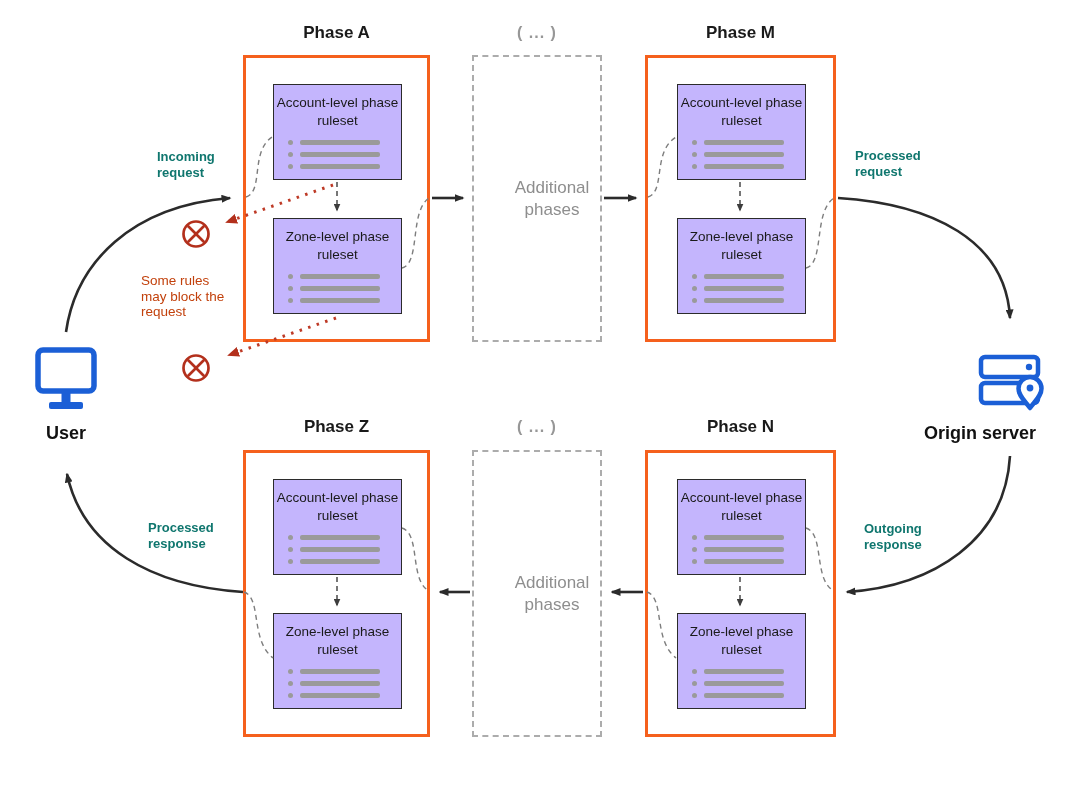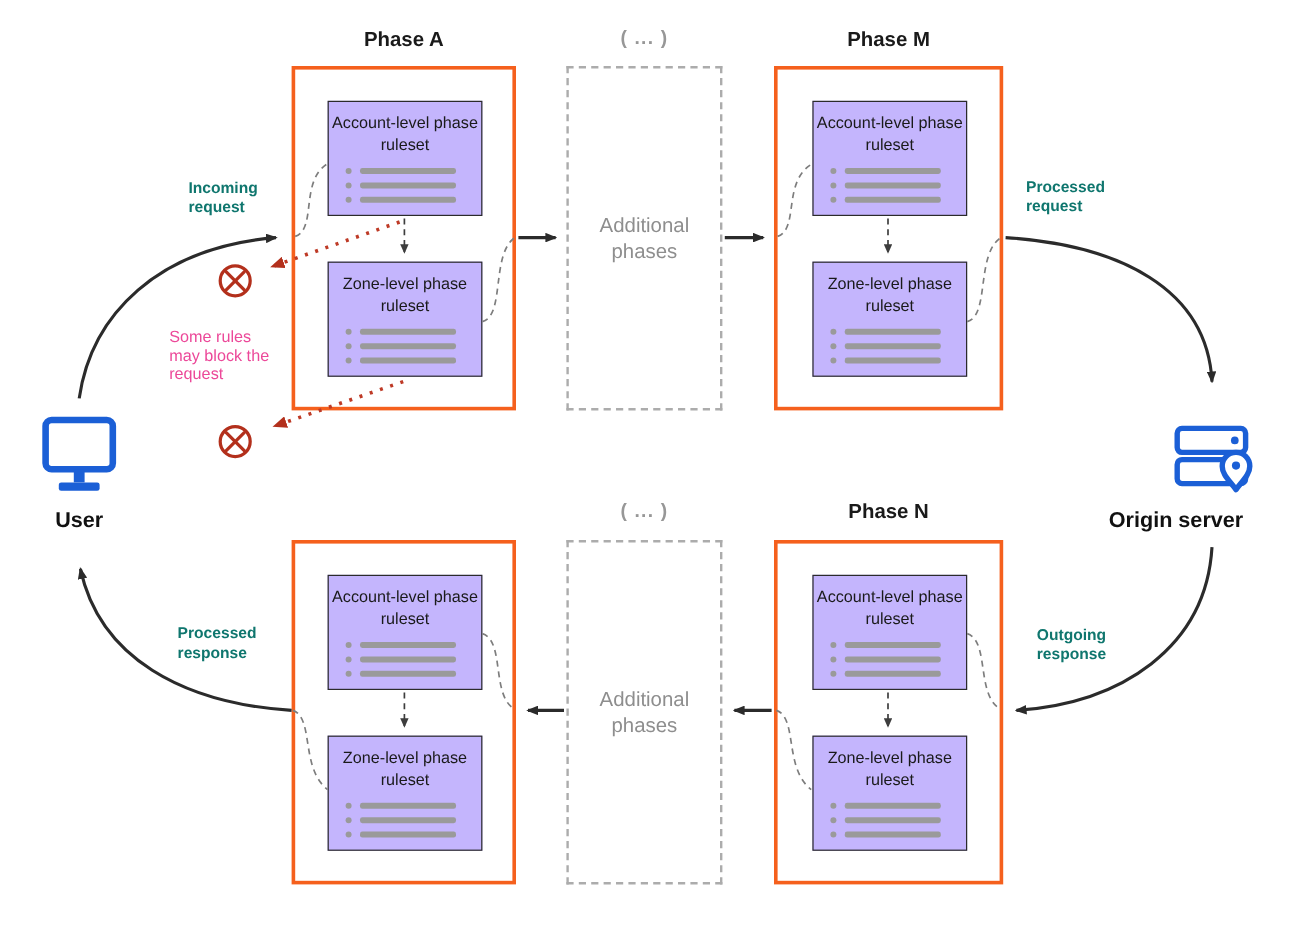--- a/index.html
+++ b/index.html
@@ -3,46 +3,47 @@
 <meta charset="utf-8">
 <style>
   html,body{margin:0;padding:0;background:#ffffff;}
   #stage{
     position:relative;width:1092px;height:792px;background:#ffffff;overflow:hidden;
     font-family:"Liberation Sans","DejaVu Sans",sans-serif;color:#1a1a1a;
   }
   
   .phase-box{position:absolute;height:287px;border:3px solid #F5601D;background:transparent;box-sizing:border-box;}
   .dash-box{position:absolute;height:287px;border:2px dashed #ACACAC;background:transparent;box-sizing:border-box;
-    display:flex;align-items:center;justify-content:center;}
+    display:flex;align-items:center;justify-content:flex-end;}
   .dash-box .ap-label{width:96px;text-align:center;font-size:17px;line-height:22px;color:#8E8E8E;}
   .phase-title{position:absolute;height:20px;text-align:center;font-size:17px;font-weight:700;color:#1a1a1a;}
   .ellipsis{position:absolute;height:20px;text-align:center;font-size:16px;font-weight:600;color:#979797;letter-spacing:1px;}
   
   .card{position:absolute;width:129px;height:96px;background:#c4b5fd;border:1.5px solid #2B2B2B;box-sizing:border-box;}
   .card-title{padding-top:9px;text-align:center;font-size:13.5px;line-height:17.5px;color:#1a1a1a;}
   .rul-rows{margin:11px 0 0 14px;}
   .rul-row{display:flex;align-items:center;margin-bottom:7px;}
   .rul-dot{width:5px;height:5px;border-radius:50%;background:#9A9A9A;margin-right:7px;flex:none;}
   .rul-bar{width:80px;height:4.5px;border-radius:2px;background:#9A9A9A;}
   
   .flow-label{position:absolute;font-size:13px;font-weight:700;line-height:16px;color:#0f766e;}
   .actor-label{position:absolute;text-align:center;font-size:18px;font-weight:700;color:#111;}
-  .block-note{position:absolute;left:141px;top:273px;width:88px;font-size:13.5px;font-weight:500;line-height:15.5px;color:#ec4899;}
+  .block-note{position:absolute;left:141px;top:273px;width:88px;font-size:13.5px;font-weight:500;line-height:15.5px;color:#c2410c;}
   svg.layer{position:absolute;left:0;top:0;pointer-events:none;}
 </style>
 </head>
 <body>
 
 <div id="stage">
 
   <div class="phase-title" style="left:243px;top:23px;width:187px">Phase A</div>
   <div class="ellipsis" style="left:472px;top:24px;width:130px">( ... )</div>
   <div class="phase-title" style="left:645px;top:23px;width:191px">Phase M</div>
 
+  <div class="phase-title" style="left:243px;top:417px;width:187px">Phase Z</div>
   <div class="ellipsis" style="left:472px;top:418px;width:130px">( ... )</div>
   <div class="phase-title" style="left:645px;top:417px;width:191px">Phase N</div>
 
   <div class="phase-box" style="left:243px;top:55px;width:187px">
     <div class="card" style="left:27px;top:26px">
       <div class="card-title">Account-level phase ruleset</div>
       <div class="rul-rows">
         <div class="rul-row">
             <span class="rul-dot"></span>
             <span class="rul-bar"></span>

